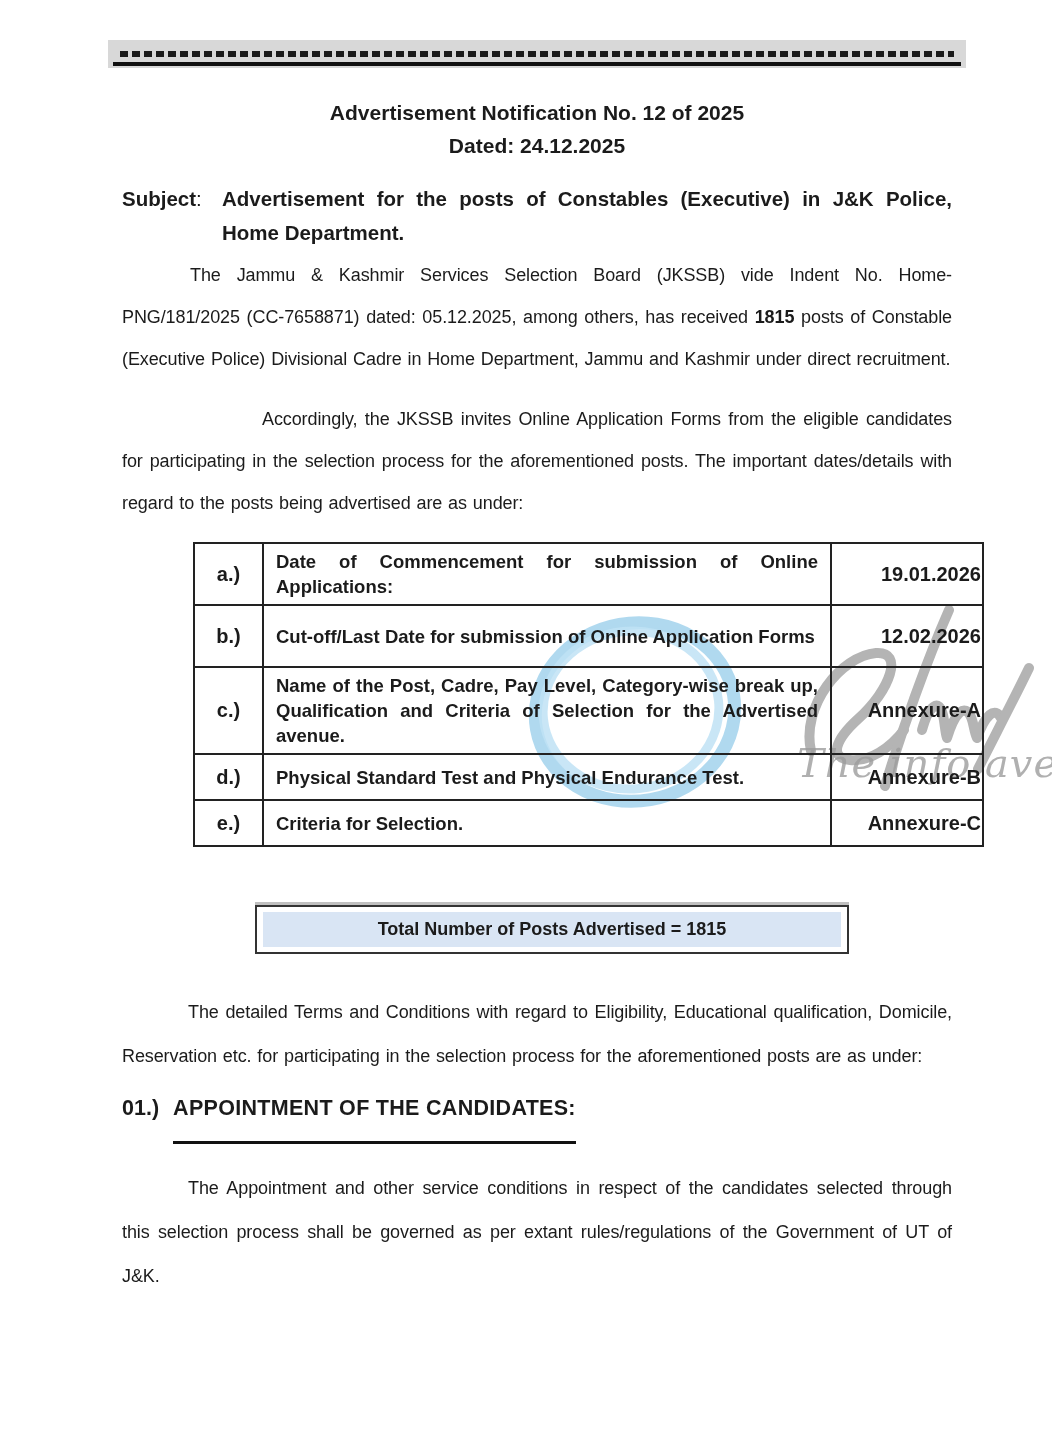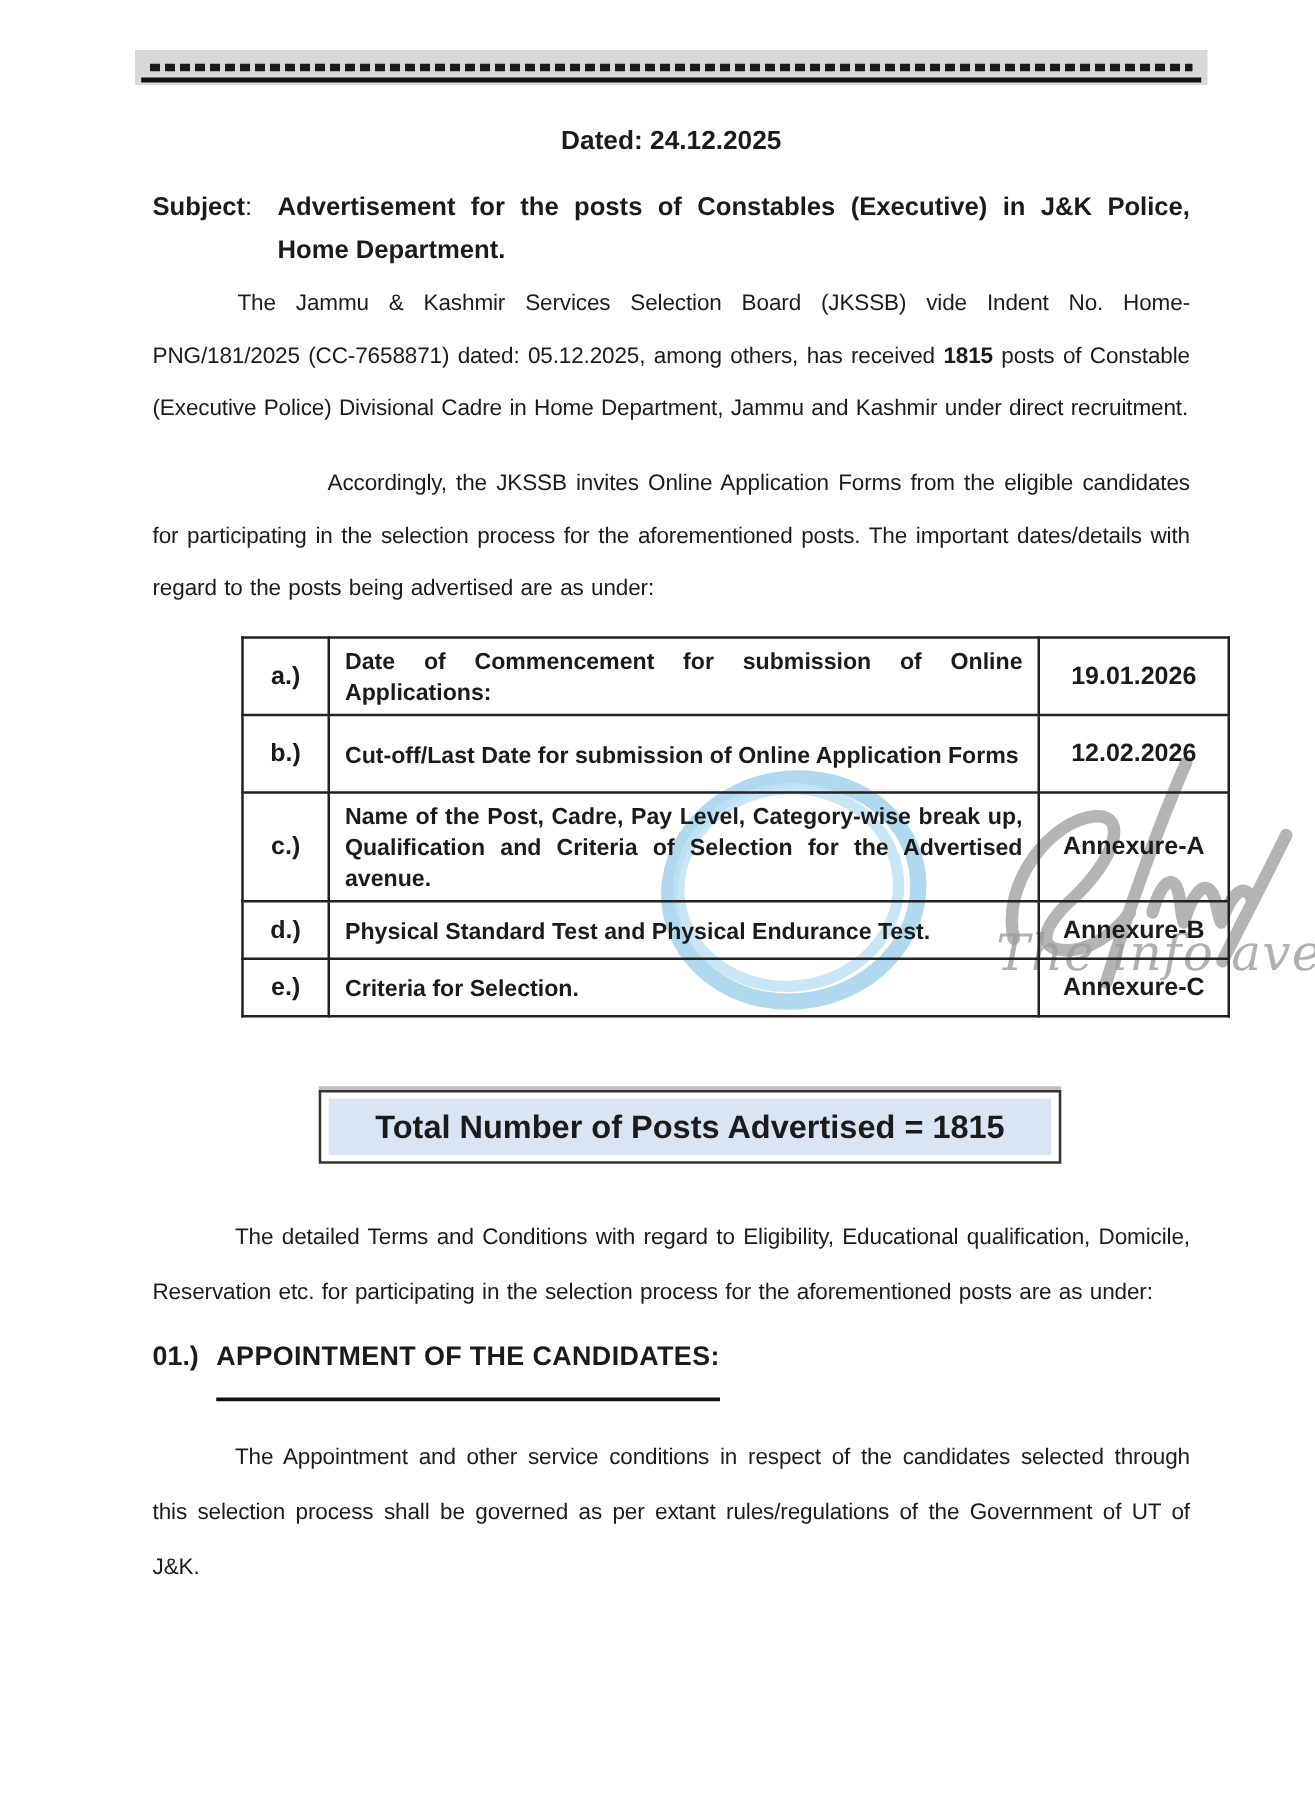--- a/index.html
+++ b/index.html
@@ -39,26 +39,26 @@
   .p1{margin-top:4px;text-indent:68px;}
   .p2{text-indent:140px;}
   .p3{margin-top:36px;line-height:44px;text-indent:66px;}
   .p4{margin-top:22px;line-height:44px;text-indent:66px;}
   .bold{font-weight:bold;}
 
   table.dates{border-collapse:collapse;margin-left:71px;width:755px;table-layout:fixed;background:transparent;}
   table.dates td{border:2px solid #222;vertical-align:middle;}
   td.td-sno{width:65px;text-align:center;font-weight:bold;font-size:20px;}
   td.td-desc{width:542px;font-weight:bold;font-size:18.5px;line-height:25px;padding:5px 12px;text-align:justify;}
-  td.td-val{width:148px;text-align:center;font-weight:bold;font-size:20px;}
+  td.td-val{width:148px;text-align:right;font-weight:bold;font-size:20px;}
   tr.r-a{height:60px;} tr.r-b{height:62px;} tr.r-c{height:85px;} tr.r-d{height:46px;} tr.r-e{height:46px;}
 
   .total-wrap{margin:58px 0 0 133px;width:578px;border:2px solid #333;padding:5px 6px;
               background:#fff;box-shadow:0 -3px 0 rgba(140,140,140,.55);}
-  .total-inner{background:#d9e5f4;text-align:center;font-weight:bold;font-size:26px;padding:7px 0;}
+  .total-inner{background:#d9e5f4;text-align:center;font-weight:bold;font-size:18px;padding:7px 0;}
 
   .section-head{margin-top:14px;font-size:21.5px;font-weight:bold;display:flex;gap:14px;align-items:baseline;}
   .section-title{border-bottom:3px solid #111;padding-bottom:20px;letter-spacing:.3px;}
 </style>
 </head>
 <body>
 
 <div class="sheet">
 
   <svg class="wm wm-circle" width="240" height="212" viewBox="0 0 240 212">
@@ -79,20 +79,21 @@
 
   <div class="content">
 
 
     <div class="sep">
       <div class="sep-dash"></div>
       <div class="sep-solid"></div>
     </div>
 
     <div class="notif">
+      <div>Advertisement Notification No. 12 of 2025</div>
       <div>Dated: 24.12.2025</div>
     </div>
 
     <div class="subject">
       <span class="subject-label"><span>Subject</span><span class="colon">:</span></span>
       <span>Advertisement for the posts of Constables (Executive) in J&amp;K Police, Home Department.</span>
     </div>
 
     <p class="para p1"><span>The Jammu &amp; Kashmir Services Selection Board (JKSSB) vide Indent No. Home-PNG/181/2025 (CC-7658871) dated: 05.12.2025, among others, has received </span><span class="bold">1815</span><span> posts of Constable (Executive Police) Divisional Cadre in Home Department, Jammu and Kashmir under direct recruitment.</span></p>
 

